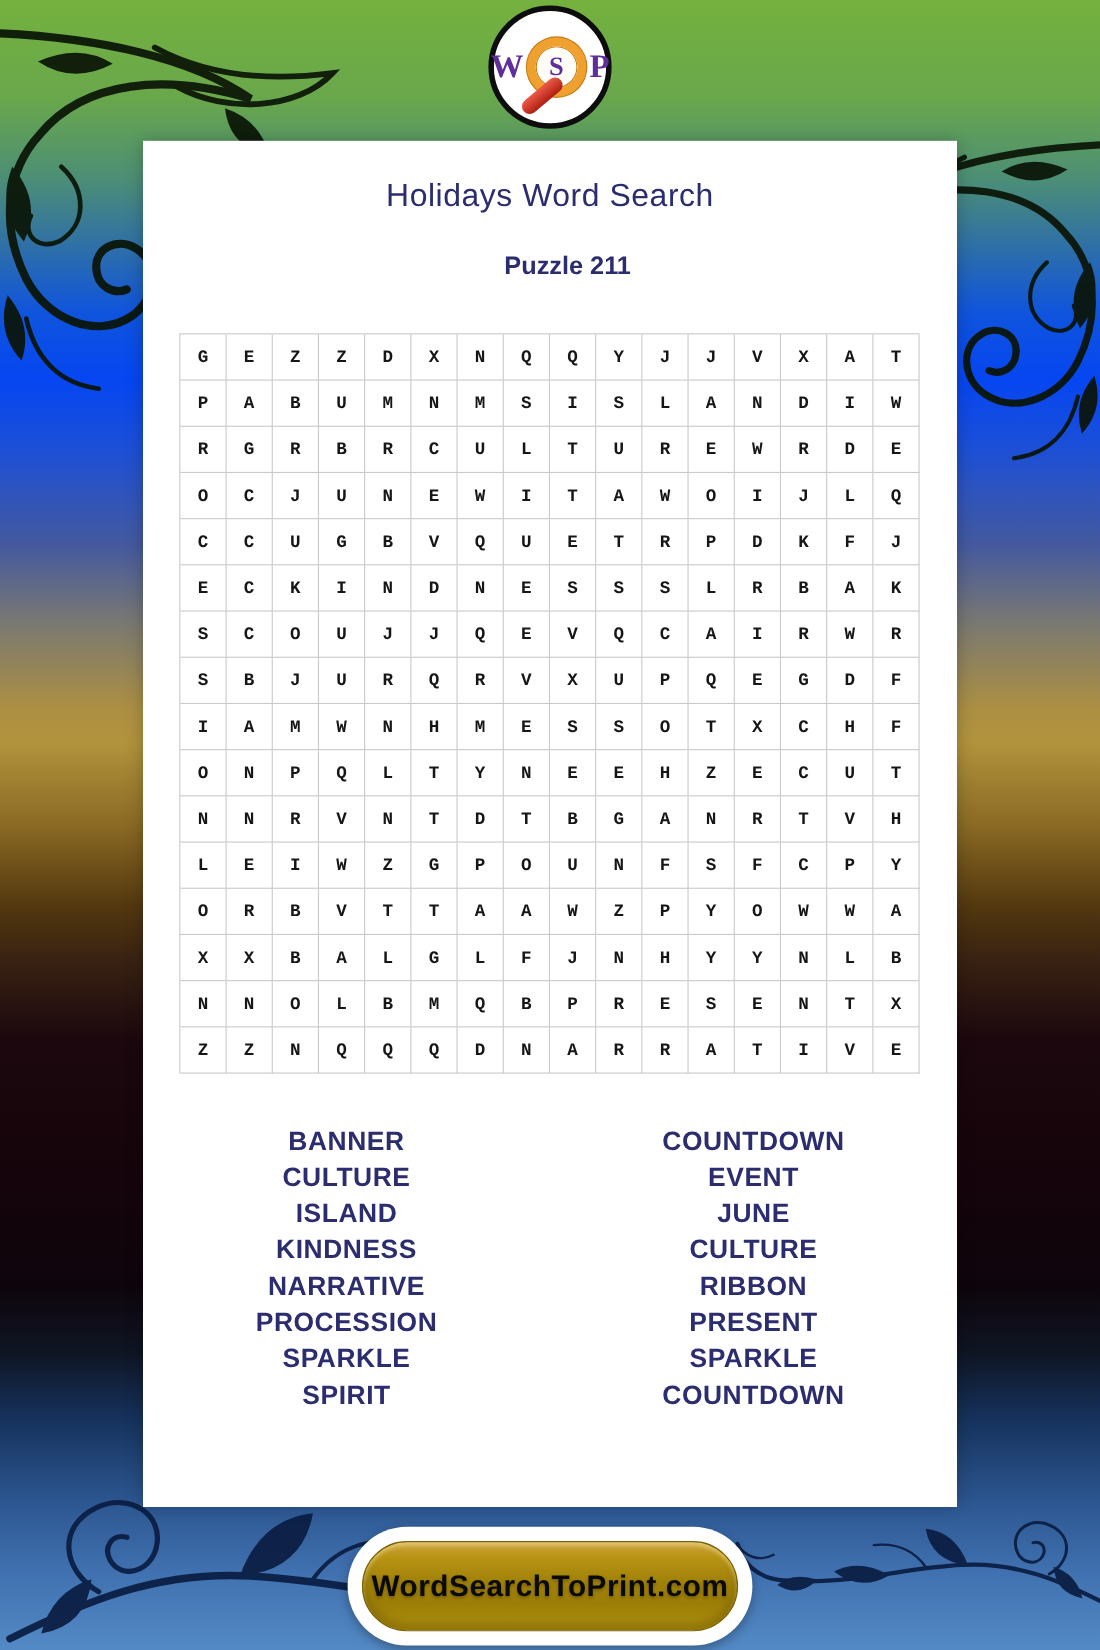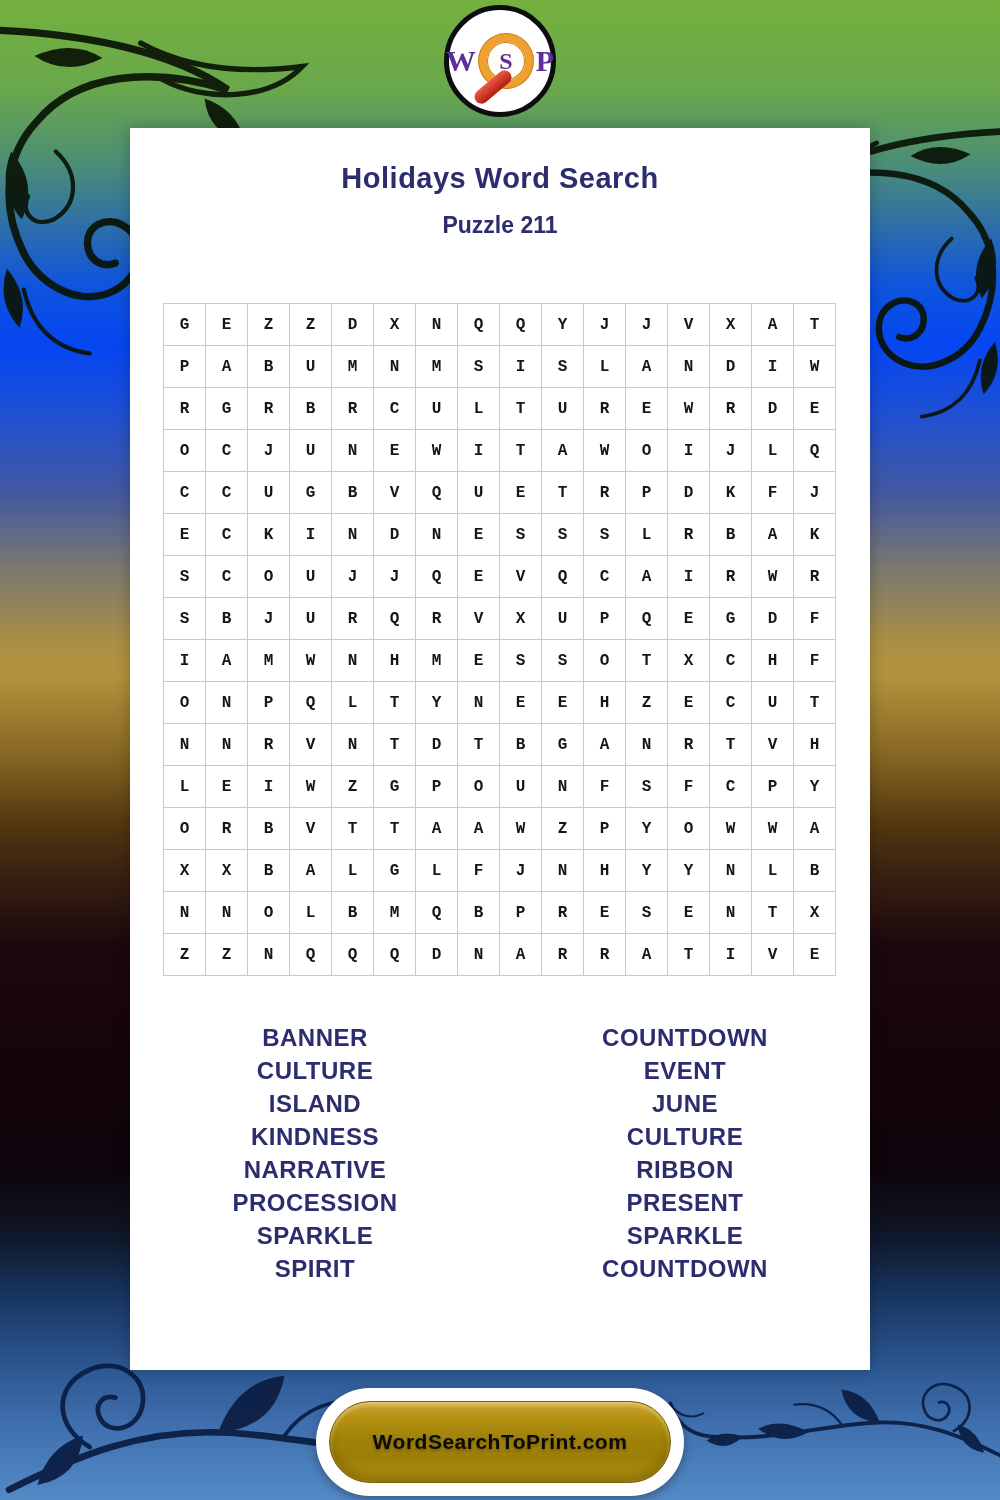--- a/index.html
+++ b/index.html
@@ -36,24 +36,24 @@
     border:8px solid #efa02f;background:#fffdf8;display:flex;align-items:center;justify-content:center;
     box-shadow:0 0 0 1px #c47d14, inset 0 0 0 1px #c47d14;
   }
   .logo-ring .logo-letter{font-size:24px;}
   .logo-handle{
     position:absolute;z-index:1;left:-16px;bottom:-14px;width:44px;height:14px;border-radius:7px;
     background:linear-gradient(180deg,#ec5a48,#b01e12);transform:rotate(-40deg);
   }
   .title{
     position:absolute;left:0;top:34px;width:100%;margin:0;text-align:center;
-    font-size:29px;font-weight:700;color:#2b2d6e;letter-spacing:.5px;
+    font-size:29px;font-weight:400;color:#2b2d6e;letter-spacing:.5px;
   }
   .subtitle{
-    position:absolute;left:0;top:84px;width:100%;margin:0;text-align:center;
+    position:absolute;left:0;top:84px;width:100%;margin:16px;text-align:center;
     font-size:23px;font-weight:700;color:#2b2d6e;
   }
   .grid{
     position:absolute;left:33px;top:175px;
     border-top:1px solid #c9c9c9;border-left:1px solid #c9c9c9;background:#fff;
   }
   .grid-row{display:flex;}
   .grid-cell{
     width:42px;height:42px;box-sizing:border-box;
     border-right:1px solid #c9c9c9;border-bottom:1px solid #c9c9c9;
@@ -72,21 +72,21 @@
     border-radius:54px;background:#ffffff;box-shadow:0 4px 10px rgba(0,0,0,.3);cursor:pointer;
   }
   .gold-button{
     position:absolute;left:13px;top:13px;right:13px;bottom:13px;border-radius:42px;
     background:linear-gradient(180deg,#cda43a 0%,#b79312 18%,#a0820a 45%,#9c7e07 70%,#b0920f 100%);
     border:1px solid #7a6205;
     box-shadow:inset 0 3px 4px rgba(255,240,180,.5), inset 0 -6px 9px rgba(80,60,0,.35);
     display:flex;align-items:center;justify-content:center;
   }
   .gold-button span{
-    font-size:21px;font-weight:700;color:#0a0a0a;letter-spacing:.5px;
+    font-size:27px;font-weight:700;color:#0a0a0a;letter-spacing:.5px;
     text-shadow:0 2px 3px rgba(70,50,0,.45);
   }
 </style>
 </head>
 <body>
 
 <svg width="0" height="0" style="position:absolute">
   <defs>
     <symbol id="fl-corner" viewBox="0 0 320 320">
       <g fill="none" stroke="currentColor" stroke-linecap="round">

